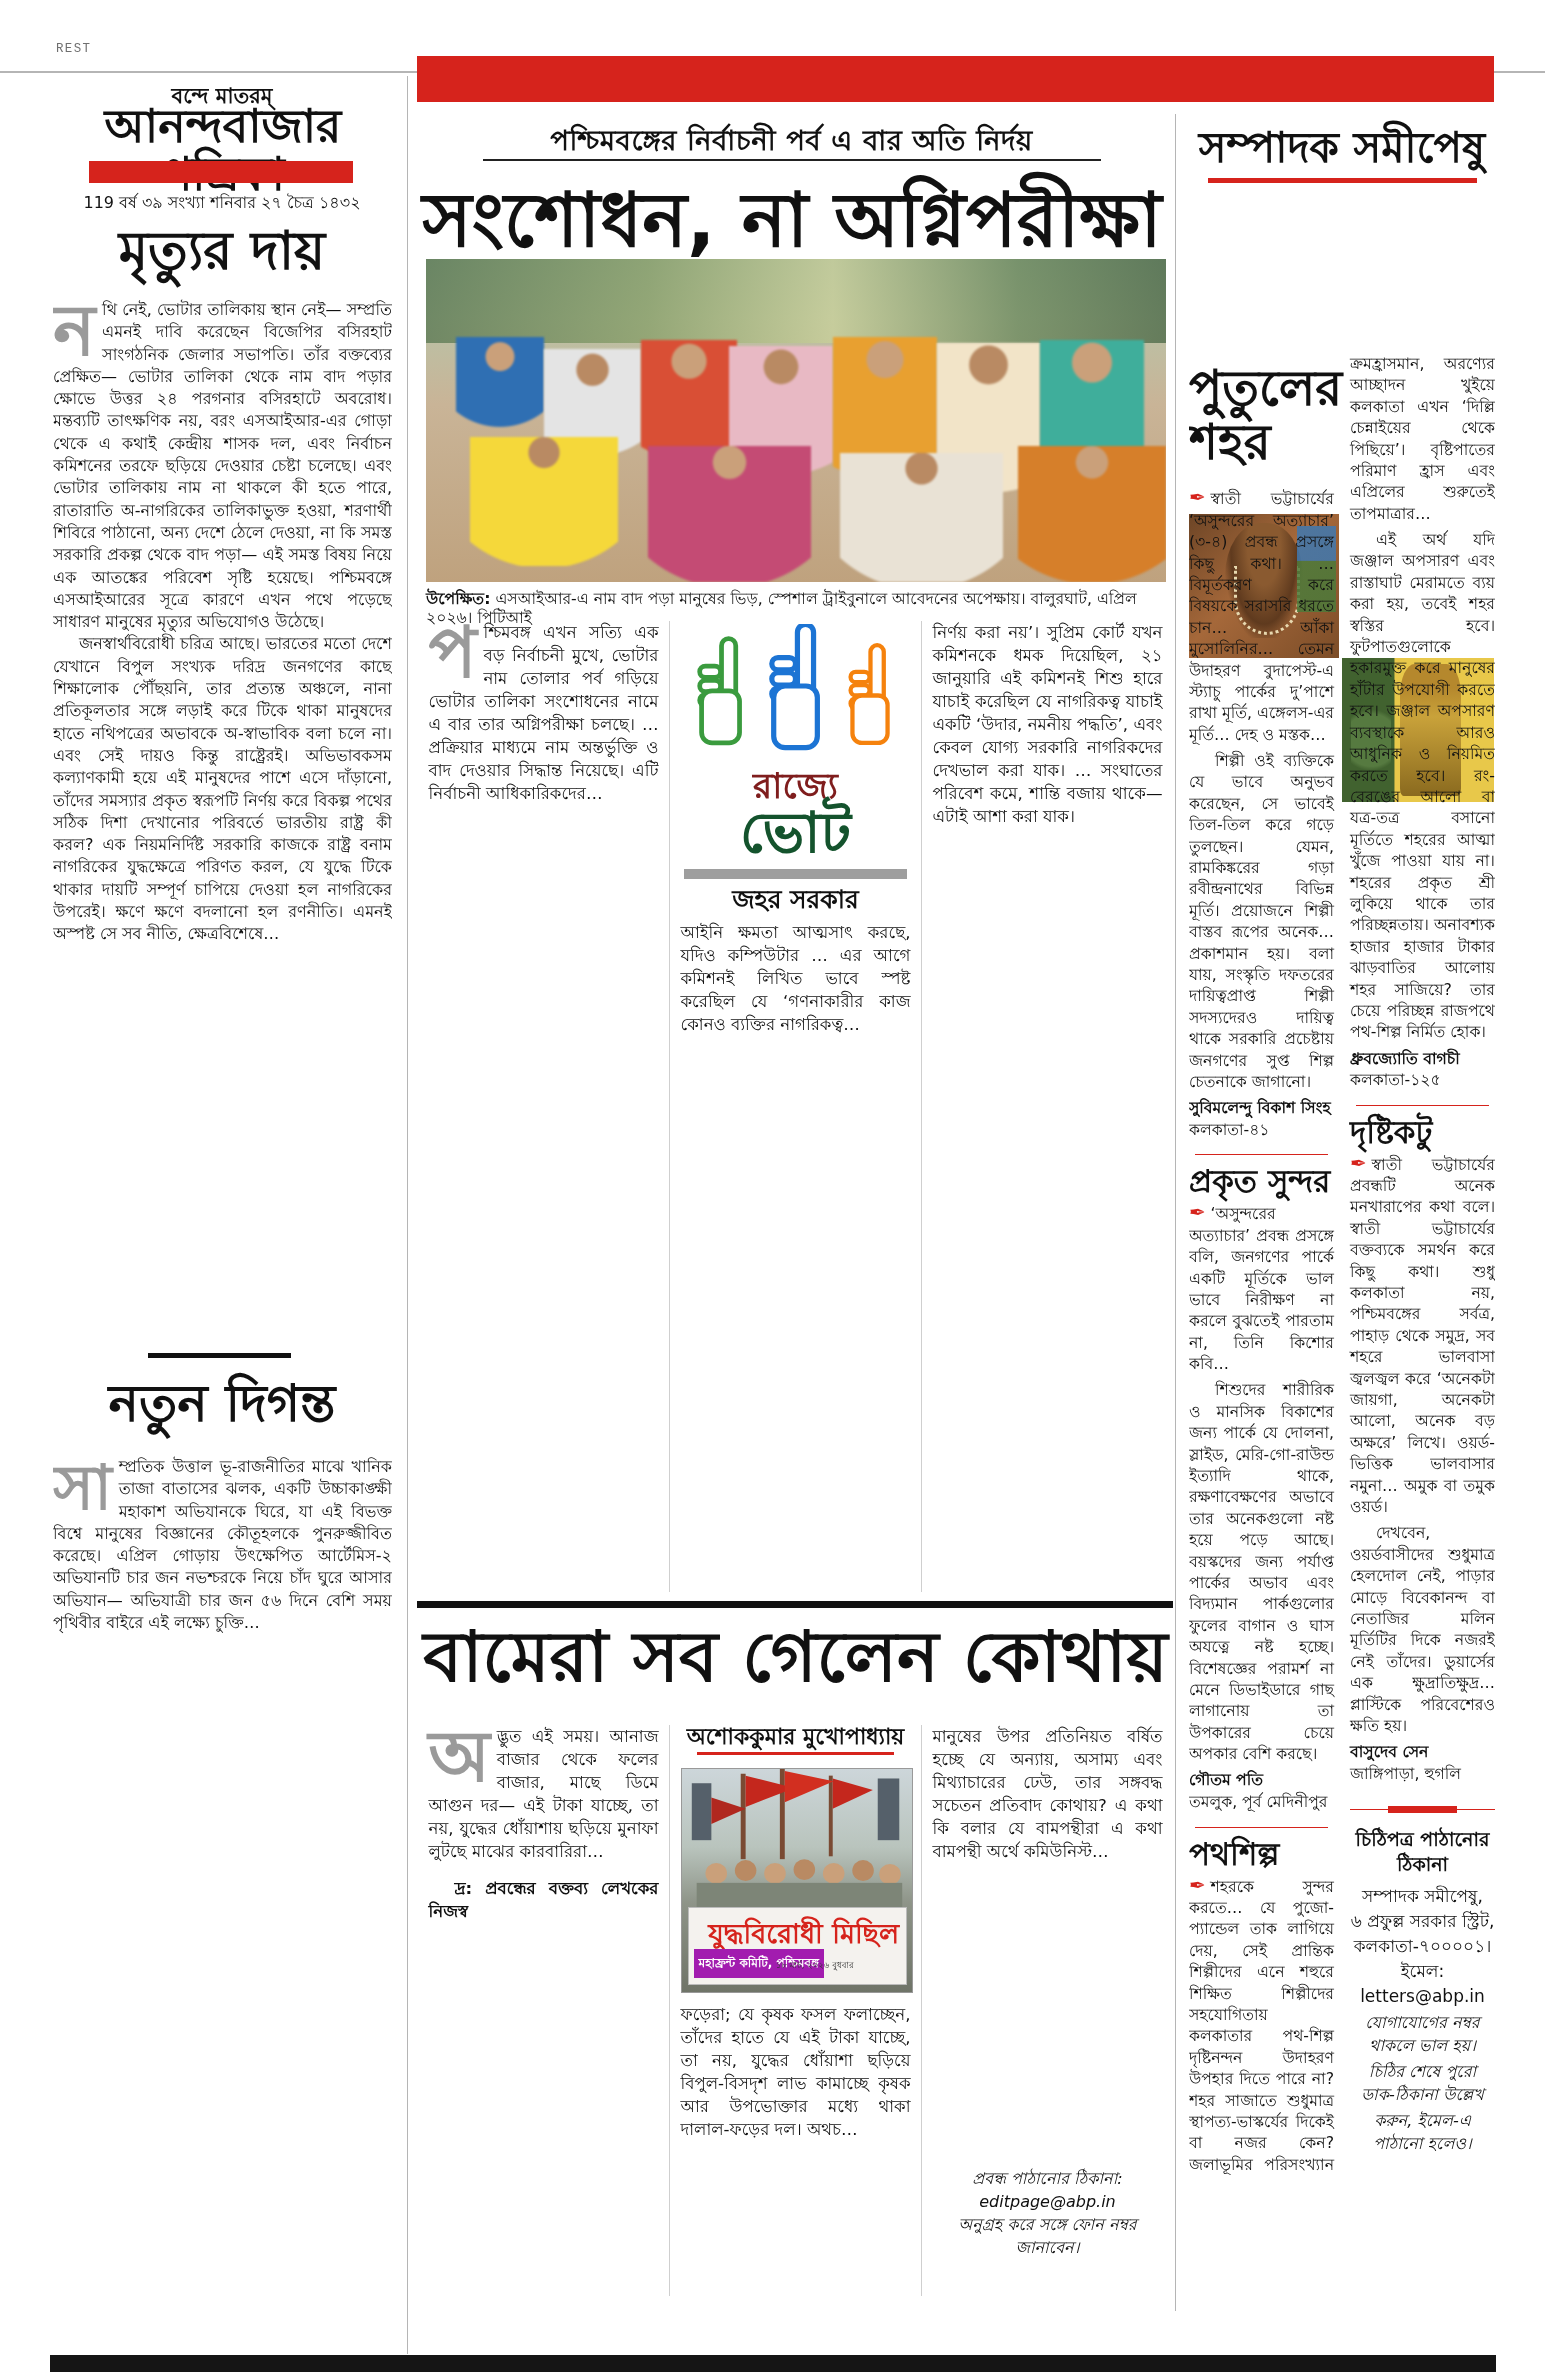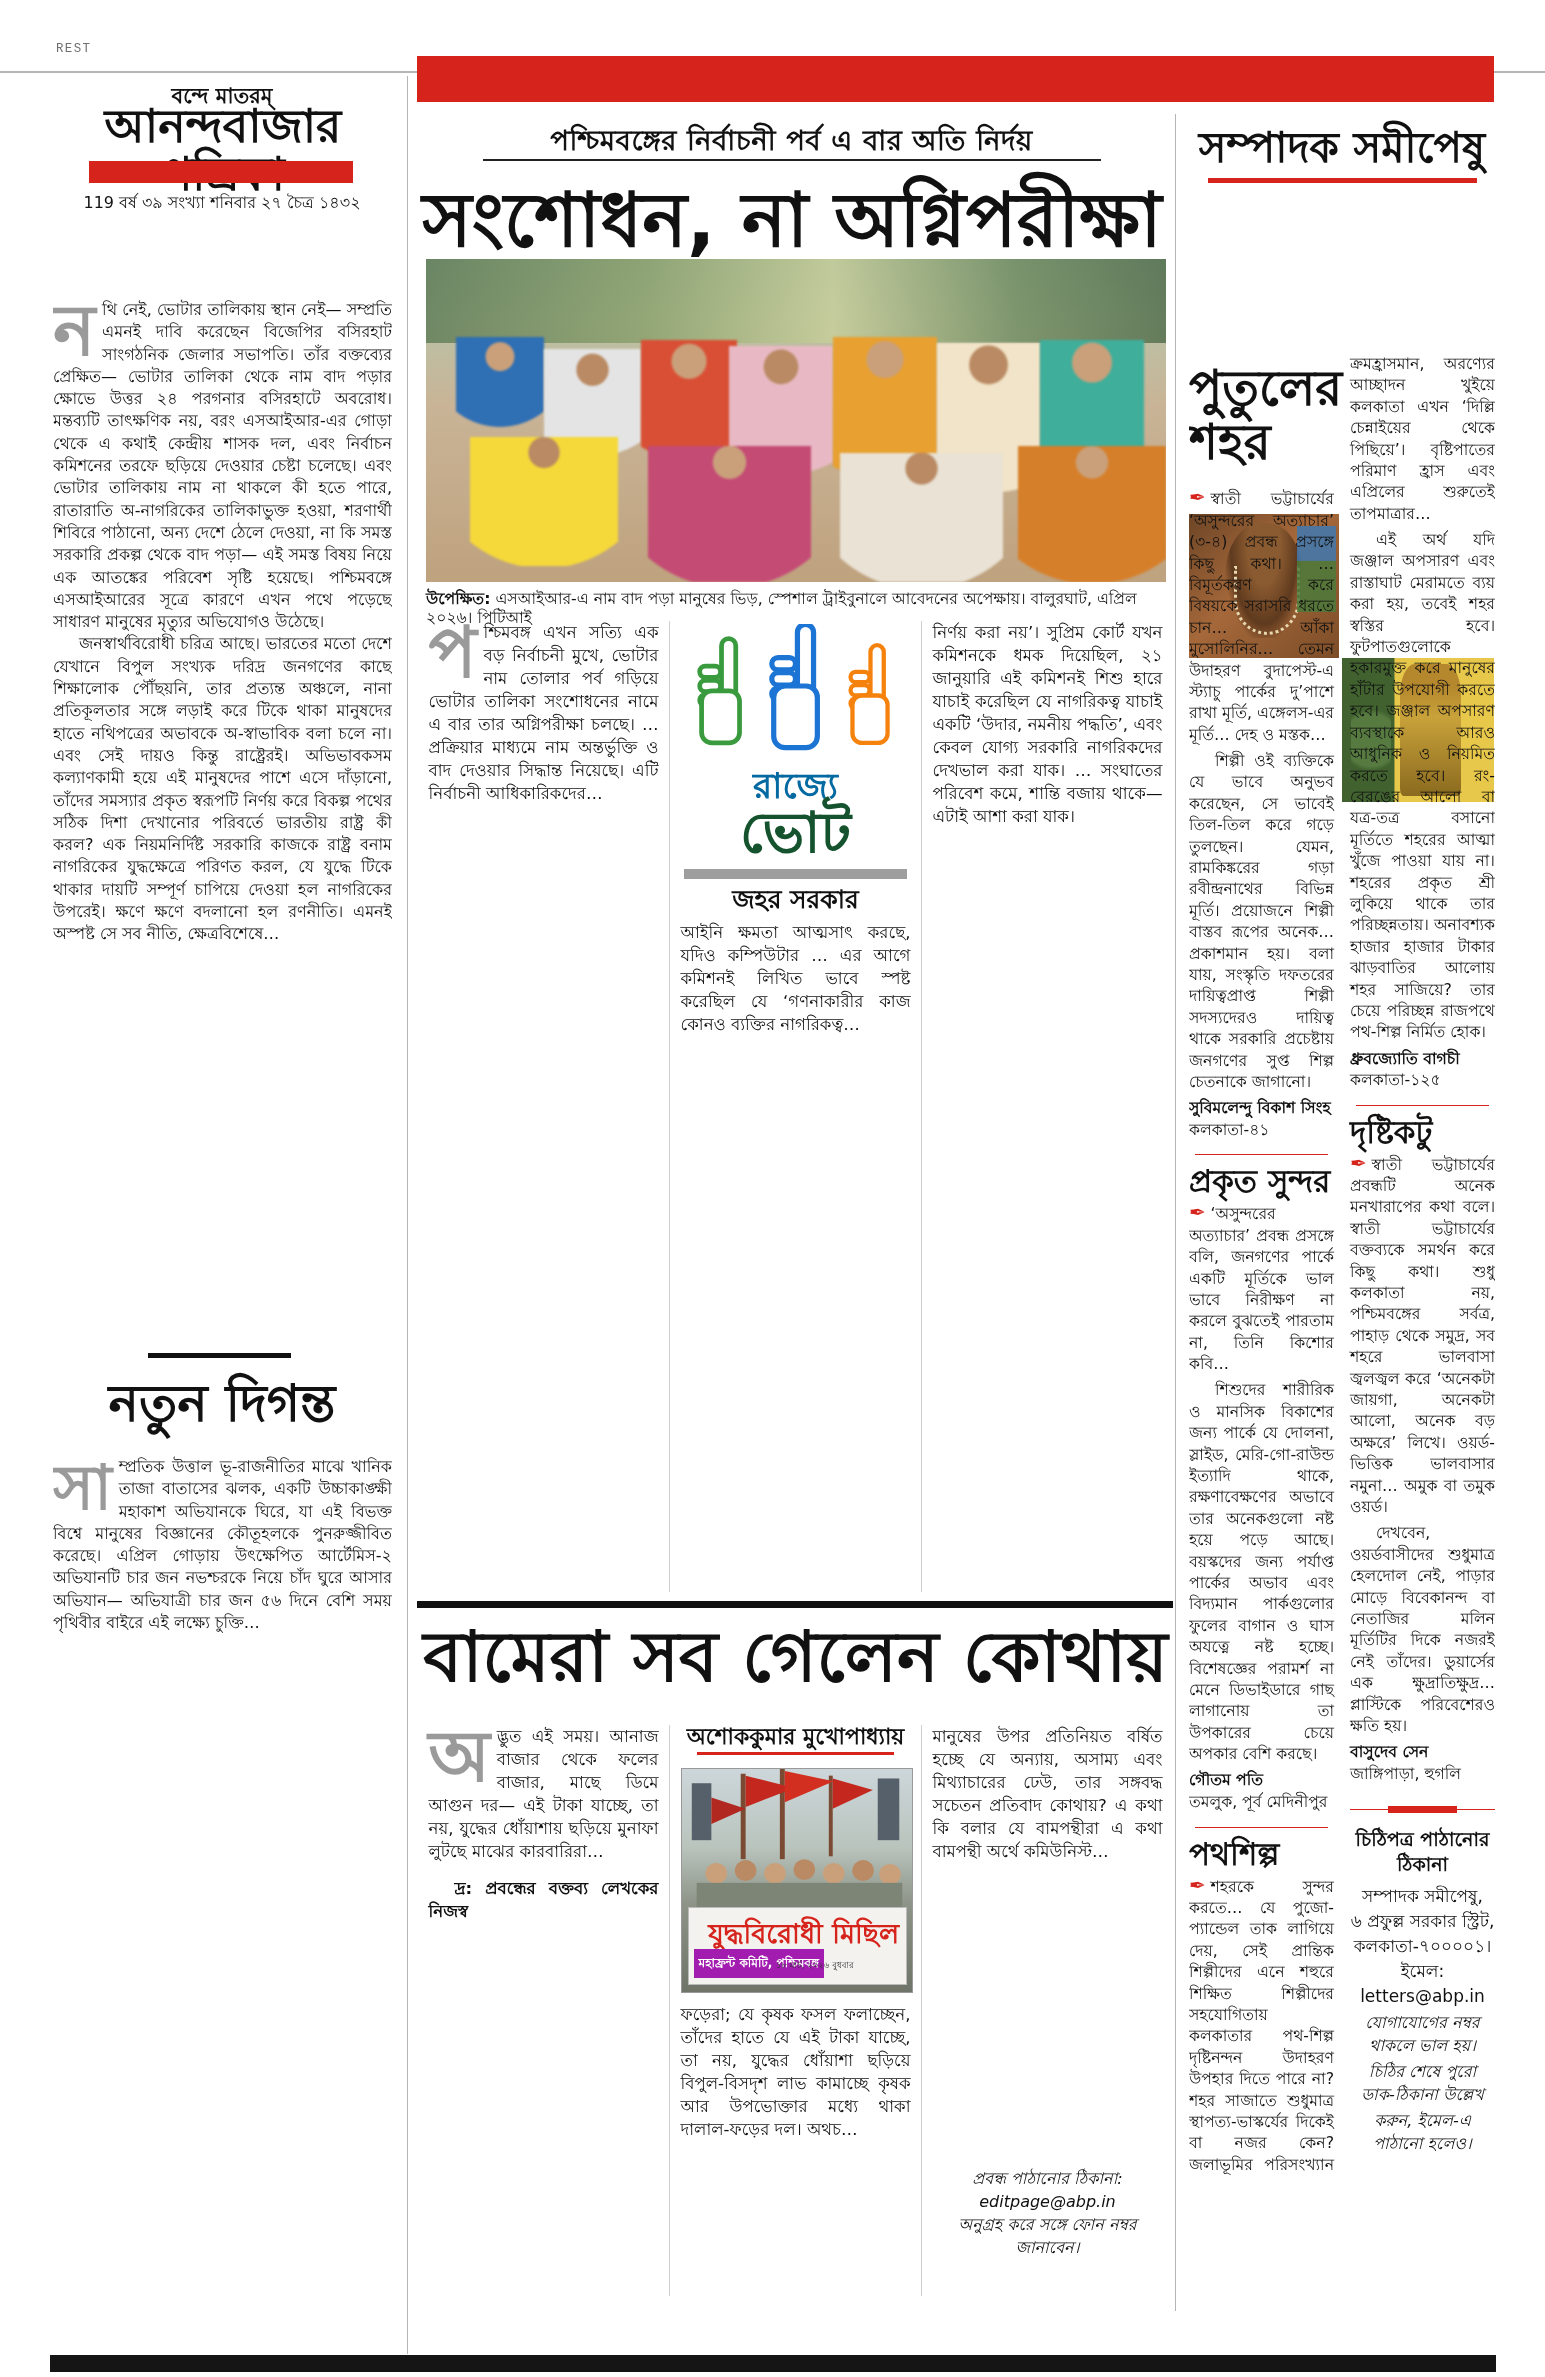--- a/index.html
+++ b/index.html
@@ -35,21 +35,21 @@
   .subdivider{border:0;border-top:1.9px solid #d6231c;width:92%;margin:14.3px auto 16px auto;}
   .nib{color:#d6231c;font-size:20px;margin-right:4.8px;}
   .addr{break-inside:avoid;text-align:center;padding-top:3.8px;}
   .addr .t{font-weight:700;font-size:19px;margin-bottom:6.7px;}
   .addr div{font-size:17px;line-height:25px;}
   .addr .it{font-style:italic;font-size:16px;line-height:23px;margin-top:2.9px;}
   .addrline{position:relative;height:9.5px;margin:4.8px 0 12.4px 0;}
   .addrline .thin{position:absolute;left:0;right:0;top:3.8px;height:1.4px;background:#d6231c;}
   .addrline .thick{position:absolute;left:26%;right:26%;top:1px;height:7.1px;background:#d6231c;}
   .voteart{text-align:center;margin:2.9px 0 4.8px 0;}
-  .vote-w1{font-size:35px;font-weight:700;color:#0369a1;line-height:1;margin-top:-3.8px;}
+  .vote-w1{font-size:35px;font-weight:700;color:#7f1d1d;line-height:1;margin-top:-3.8px;}
   .vote-w2{font-size:56px;font-weight:700;color:#14532d;line-height:1.05;}
   .votebar{height:10.5px;background:#9e9e9e;margin:5.7px 3.8px 8.6px 3.8px;}
   .it{font-style:italic;}
   p{margin:0 0 0 0;}
   .para{text-indent:26px;margin-top:0;}
 </style>
 </head>
 <body>
 
 <div id="page">
@@ -58,20 +58,21 @@
   <div class="abs hairline" style="left:0;top:71px;width:1545px;height:1.9px;"></div>
   <div class="abs hairline" style="left:407px;top:76px;width:1px;height:2278px;"></div>
   <div class="abs hairline" style="left:1175px;top:114px;width:1px;height:2197px;"></div>
   <div class="abs blackbar" style="left:50px;top:2355px;width:1446px;height:17px;"></div>
 
   <div class="abs ctr bold" style="left:52px;top:80px;width:340px;font-size:21px;">বন্দে মাতরম্</div>
   <div class="abs ctr bold" style="left:46px;top:102px;width:354px;font-size:46px;line-height:1.05;">আনন্দবাজার পত্রিকা</div>
   <div class="abs red" style="left:89px;top:161px;width:264px;height:22px;"></div>
   <div class="abs ctr" style="left:52px;top:190px;width:340px;font-size:16px;">119 বর্ষ ৩৯ সংখ্যা শনিবার ২৭ চৈত্র ১৪৩২</div>
 
+  <div class="abs ctr edit-title" style="left:52px;top:224px;width:340px;">মৃত্যুর দায়</div>
   <div class="abs body-l jst" style="left:53px;top:299px;width:339px;height:1041px;overflow:hidden;">
     <span class="dropcap">ন</span>
     <span>থি নেই, ভোটার তালিকায় স্থান নেই— সম্প্রতি এমনই দাবি করেছেন বিজেপির বসিরহাট সাংগঠনিক জেলার সভাপতি। তাঁর বক্তব্যের প্রেক্ষিত— ভোটার তালিকা থেকে নাম বাদ পড়ার ক্ষোভে উত্তর ২৪ পরগনার বসিরহাটে অবরোধ। মন্তব্যটি তাৎক্ষণিক নয়, বরং এসআইআর-এর গোড়া থেকে এ কথাই কেন্দ্রীয় শাসক দল, এবং নির্বাচন কমিশনের তরফে ছড়িয়ে দেওয়ার চেষ্টা চলেছে। এবং ভোটার তালিকায় নাম না থাকলে কী হতে পারে, রাতারাতি অ-নাগরিকের তালিকাভুক্ত হওয়া, শরণার্থী শিবিরে পাঠানো, অন্য দেশে ঠেলে দেওয়া, না কি সমস্ত সরকারি প্রকল্প থেকে বাদ পড়া— এই সমস্ত বিষয় নিয়ে এক আতঙ্কের পরিবেশ সৃষ্টি হয়েছে। পশ্চিমবঙ্গে এসআইআরের সূত্রে কারণে এখন পথে পড়েছে সাধারণ মানুষের মৃত্যুর অভিযোগও উঠেছে।</span>
     <p class="para">জনস্বার্থবিরোধী চরিত্র আছে। ভারতের মতো দেশে যেখানে বিপুল সংখ্যক দরিদ্র জনগণের কাছে শিক্ষালোক পৌঁছয়নি, তার প্রত্যন্ত অঞ্চলে, নানা প্রতিকূলতার সঙ্গে লড়াই করে টিকে থাকা মানুষদের হাতে নথিপত্রের অভাবকে অ-স্বাভাবিক বলা চলে না। এবং সেই দায়ও কিন্তু রাষ্ট্রেরই। অভিভাবকসম কল্যাণকামী হয়ে এই মানুষদের পাশে এসে দাঁড়ানো, তাঁদের সমস্যার প্রকৃত স্বরূপটি নির্ণয় করে বিকল্প পথের সঠিক দিশা দেখানোর পরিবর্তে ভারতীয় রাষ্ট্র কী করল? এক নিয়মনির্দিষ্ট সরকারি কাজকে রাষ্ট্র বনাম নাগরিকের যুদ্ধক্ষেত্রে পরিণত করল, যে যুদ্ধে টিকে থাকার দায়টি সম্পূর্ণ চাপিয়ে দেওয়া হল নাগরিকের উপরেই। ক্ষণে ক্ষণে বদলানো হল রণনীতি। এমনই অস্পষ্ট সে সব নীতি, ক্ষেত্রবিশেষে…</p>
   </div>
 
   <div class="abs" style="left:148px;top:1353px;width:143px;height:4.8px;background:#111;"></div>
   <div class="abs ctr edit-title" style="left:52px;top:1378px;width:340px;font-size:51px;">নতুন দিগন্ত</div>
   <div class="abs body-l jst" style="left:53px;top:1456px;width:339px;height:884px;overflow:hidden;">
     <span class="dropcap" style="font-size:62px;">সা</span>

